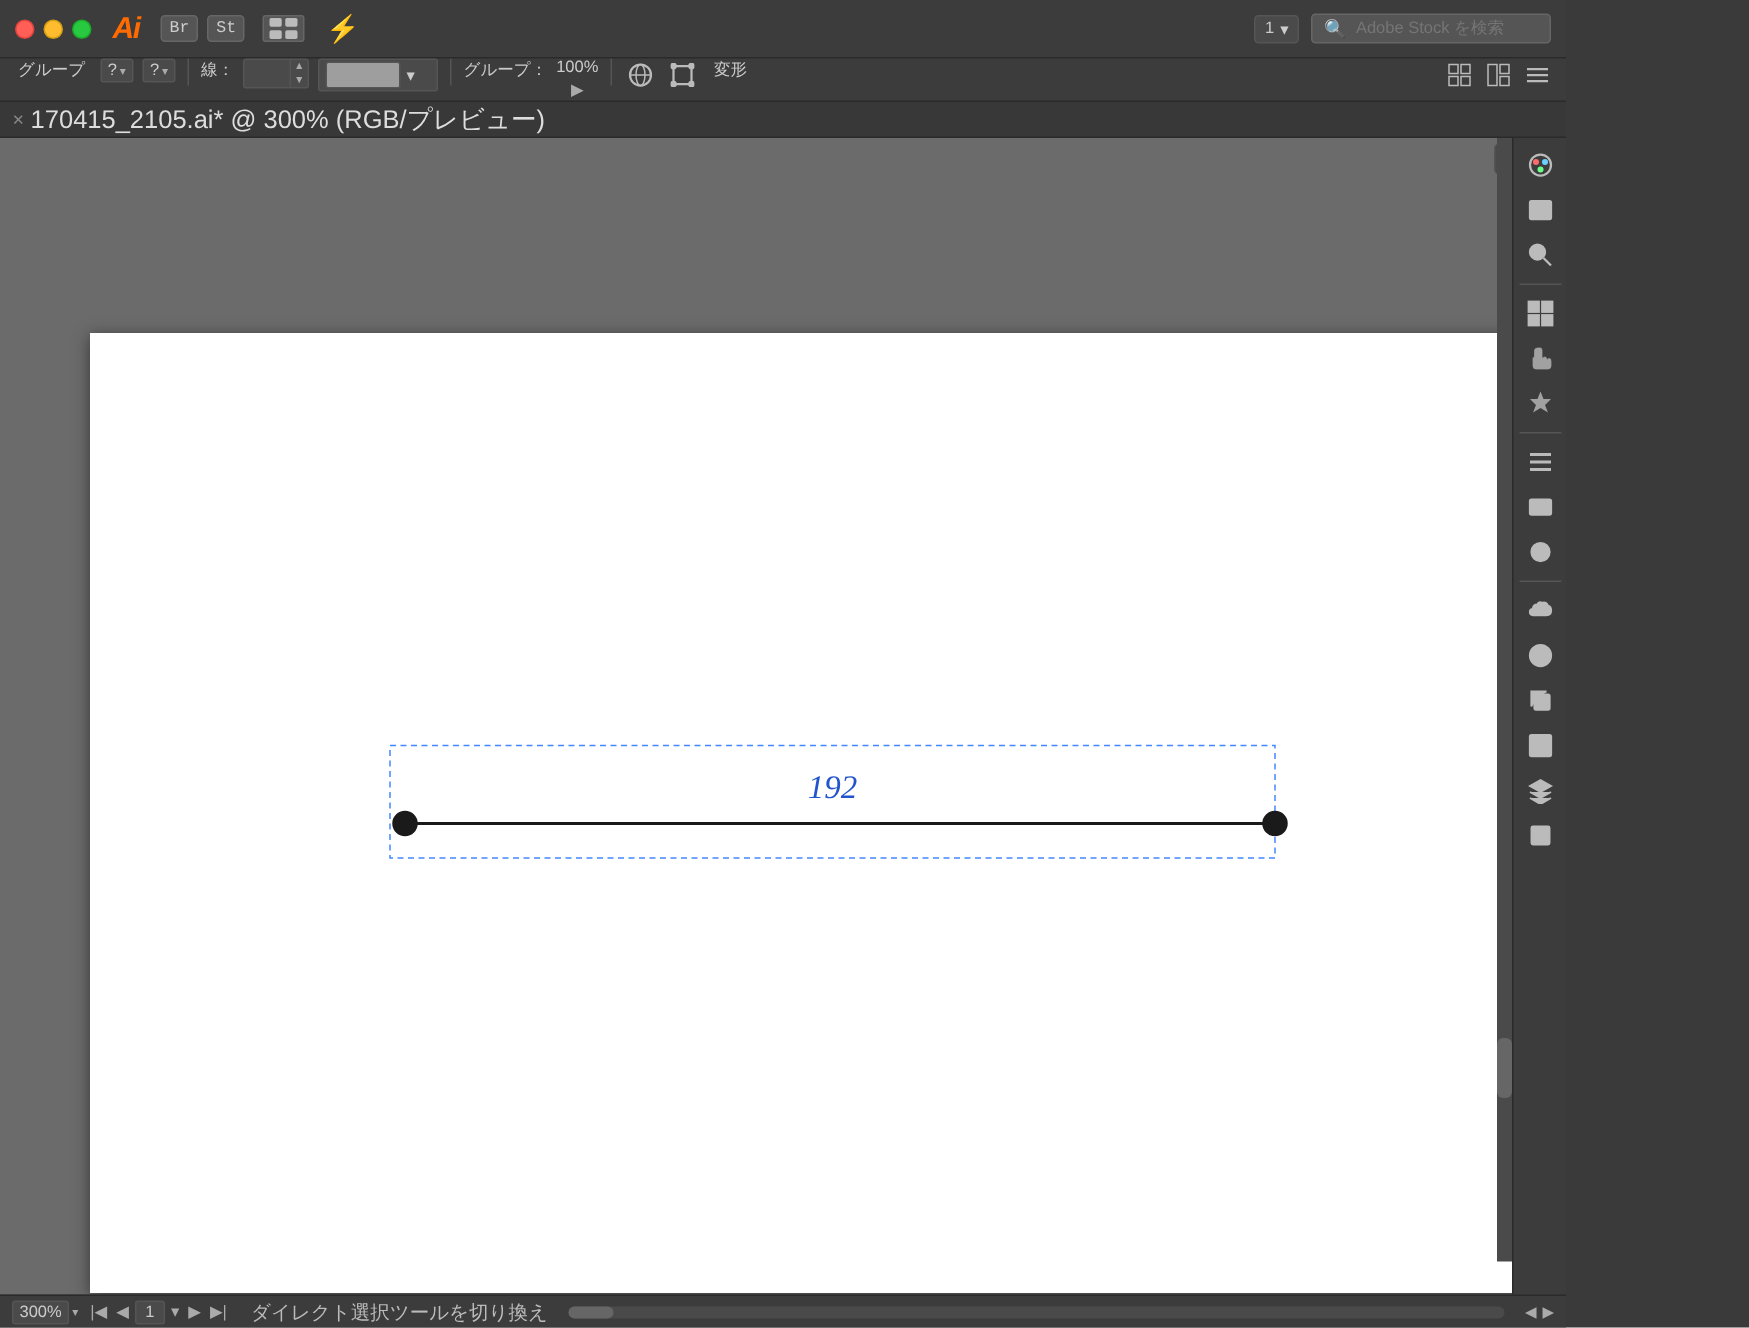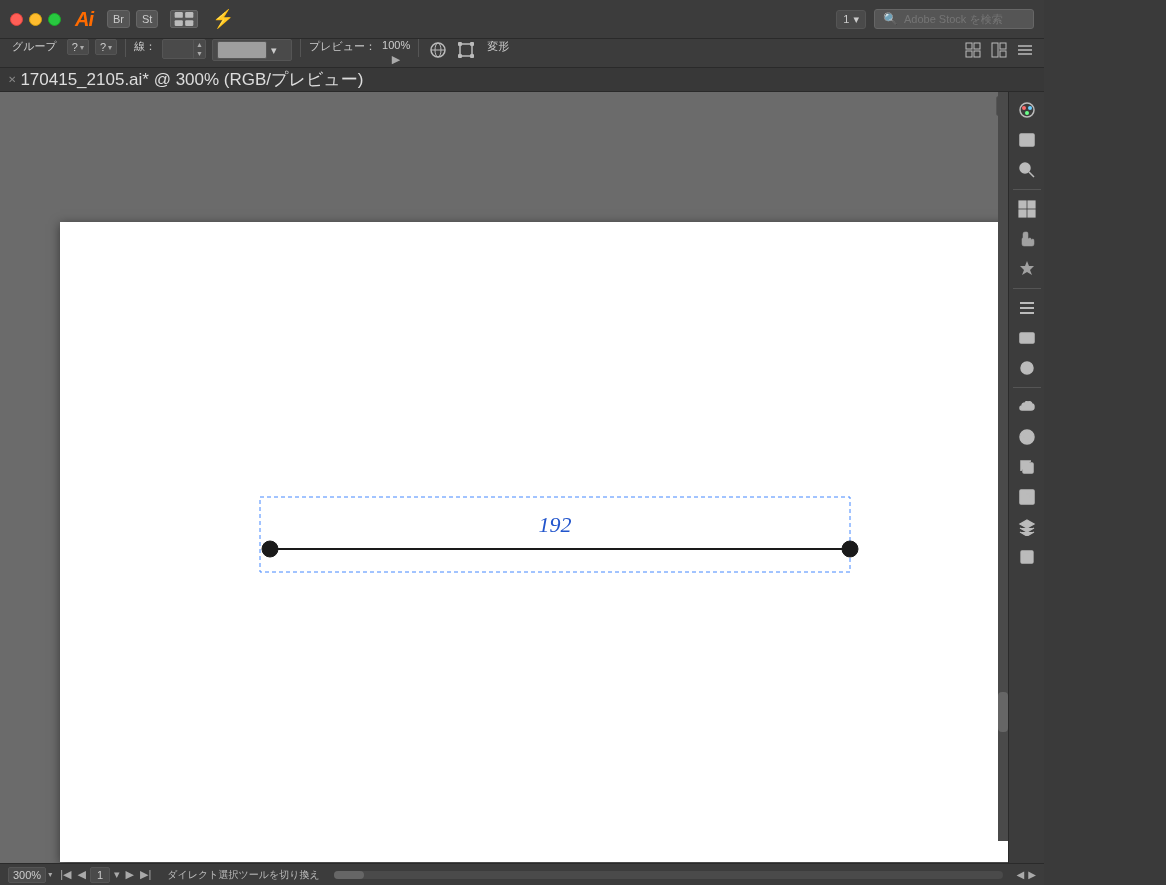--- a/index.html
+++ b/index.html
@@ -54,20 +54,21 @@
       color: #ff6b00;
       font-style: italic;
       letter-spacing: -1px;
     }
 
     .titlebar-apps {
       display: flex;
       gap: 6px;
       align-items: center;
       margin-left: 6px;
+      font-family: Liberation Mono, monospace;
     }
     .app-badge {
       background: #555;
       border: 1px solid #666;
       padding: 2px 5px;
       font-size: 11px;
       color: #ccc;
       border-radius: 3px;
     }
 
@@ -394,21 +395,21 @@
       border: 1px solid #555;
       border-radius: 2px;
       padding: 1px 4px;
       font-size: 11px;
       color: #ccc;
       min-width: 20px;
       text-align: center;
     }
     .bottom-status {
       margin-left: 8px;
-      font-size: 10px;
+      font-size: 13px;
       color: #bbb;
     }
     .bottom-scroll-track {
       flex: 1;
       height: 8px;
       background: #4a4a4a;
       border-radius: 4px;
       margin: 0 8px;
       position: relative;
     }
@@ -507,21 +508,21 @@
       </div>
     </div>
 
     <div class="toolbar-select-wide">
       <div class="color-swatch"></div>
       <span class="arrow">▾</span>
     </div>
 
     <div class="toolbar-divider"></div>
 
-    <div class="opacity-label">プレビュー：</div>
+    <div class="opacity-label">グループ：</div>
 
     <div class="opacity-value">
       <span>100%</span>
       <span class="opacity-more">▶</span>
     </div>
 
     <div class="toolbar-divider"></div>
 
     <div class="toolbar-icon-btn">
       <svg viewBox="0 0 16 16" width="16" height="16" fill="#bbb">

